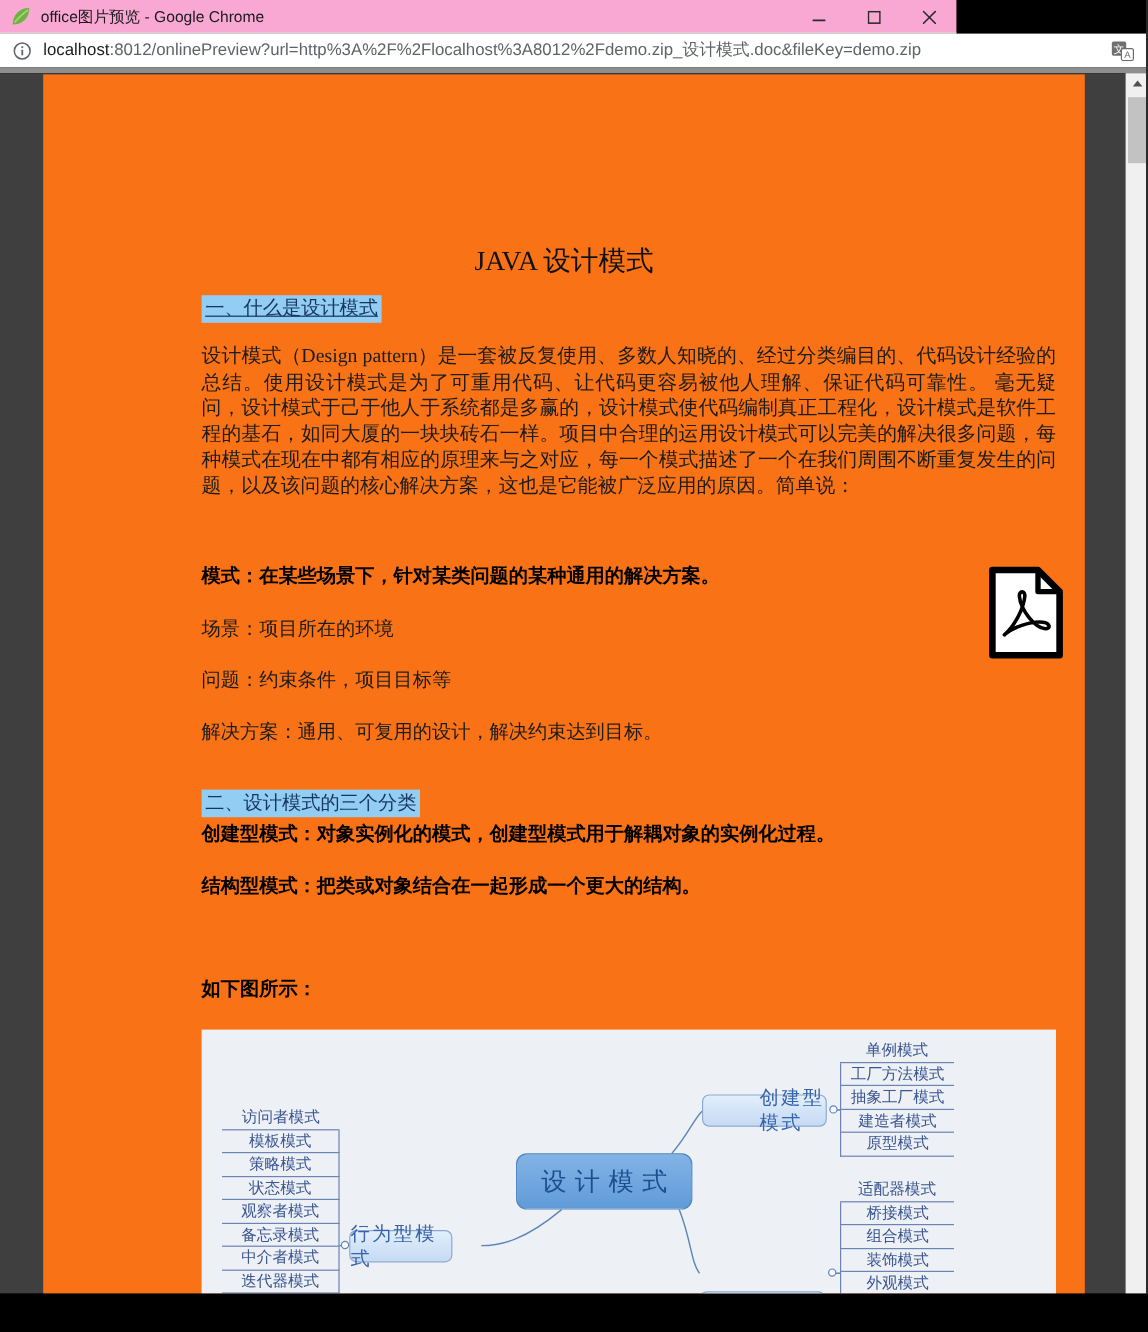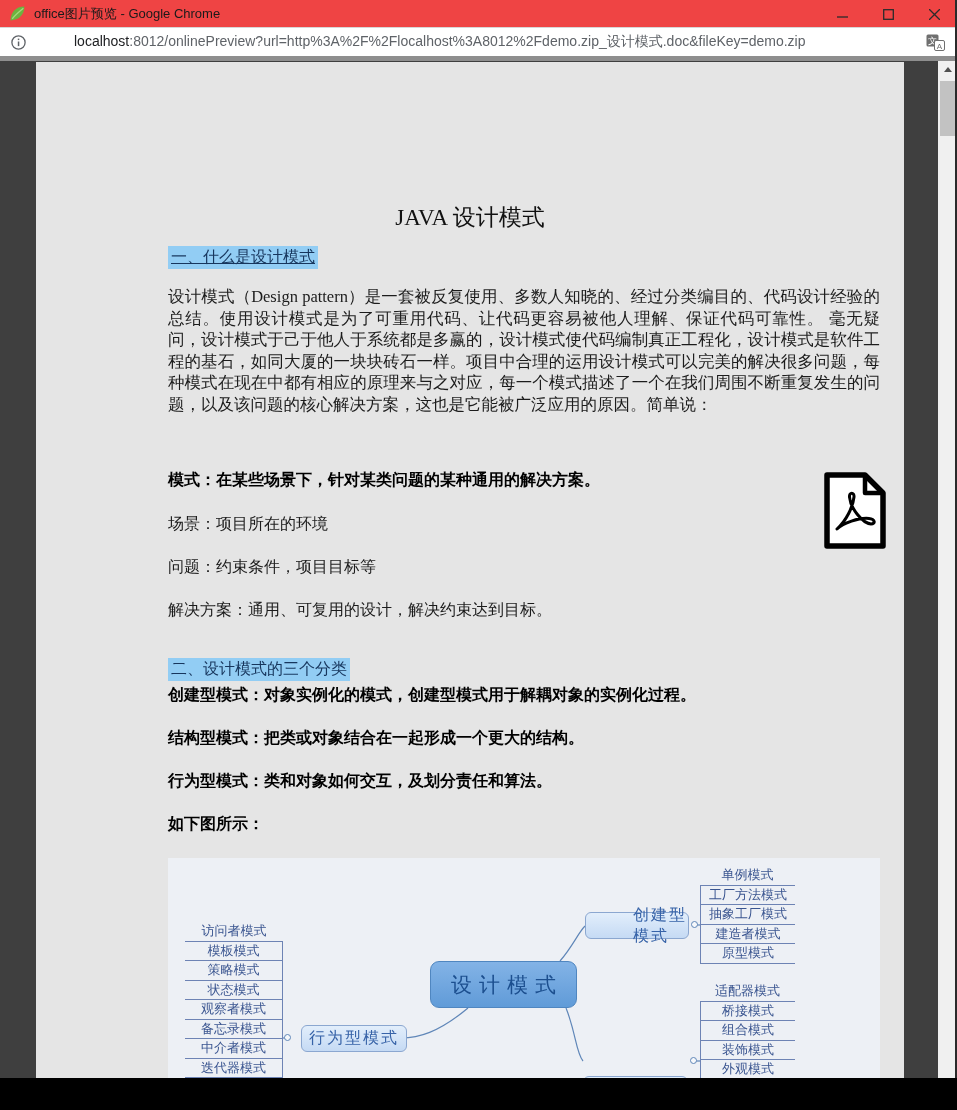--- a/index.html
+++ b/index.html
@@ -2,41 +2,41 @@
 <html><head>
 <meta charset="utf-8">
 <style>
   * { margin:0; padding:0; box-sizing:border-box; }
   html,body { width:957px; height:1110px; background:#000; overflow:hidden; }
   .screen { position:relative; width:957px; height:1110px; background:#000;
             font-family:"Liberation Sans","DejaVu Sans",sans-serif; }
   .abs { position:absolute; }
 
   
-  .titlebar { left:0; top:0; width:957px; height:28px; background:#ef4444;
+  .titlebar { left:0; top:0; width:797px; height:28px; background:#f9a8d4;
               border-bottom:1px solid #d7d7d7; display:flex; align-items:center; }
   .titlebar .leaf { margin:0 8px 0 9px; width:17px; height:17px; }
   .title-text { font-size:13px; color:#1a1a1a; }
   .win-controls { position:absolute; right:0; top:0; height:28px; display:flex; }
   .win-btn { width:46px; height:28px; display:flex; align-items:center; justify-content:center; cursor:default; }
   .win-btn svg { display:block; }
 
   .urlbar { left:0; top:28px; width:957px; height:28px; background:#ffffff;
-            display:flex; align-items:center;gap:38px; }
+            display:flex; align-items:center; }
   .info-ic { margin:0 10px 0 11px; }
   .url-text { font-size:14px; color:#5f6368; white-space:nowrap; overflow:hidden; flex:1; }
   .url-text .host { color:#202124; }
   .translate-ic { margin:0 12px 0 8px; }
 
   .topstrip { left:0; top:56px; width:957px; height:5px; background:#8e8e8e; }
 
   
   .content-bg { left:0; top:61px; width:957px; height:1017px; background:#3f3f3f; }
 
-  .page { left:36px; top:62px; width:868px; height:1016px; background:#e5e5e5; overflow:hidden; }
+  .page { left:36px; top:62px; width:868px; height:1016px; background:#f97316; overflow:hidden; }
   .doc-title { top:140px; left:0; width:100%; text-align:center; font-size:23px; color:#111;
                font-family:"Liberation Serif","DejaVu Serif",serif; }
   .doc-h { left:132px; font-size:16px; color:#17365d; background:#92cdf4; padding:1px 3px;
            font-family:"Liberation Serif","DejaVu Serif",serif; }
   .doc-para { left:132px; width:712px; font-size:16.5px; line-height:21.5px; color:#1c1c1c;
               text-align:justify; font-family:"Liberation Serif","DejaVu Serif",serif; }
   .doc-line { left:132px; width:712px; font-size:16px; color:#1c1c1c;
               font-family:"Liberation Serif","DejaVu Serif",serif; }
   .doc-line.bold { font-weight:bold; color:#000;
               font-family:"Liberation Sans","DejaVu Sans",sans-serif; }
@@ -130,21 +130,20 @@
 
     <div class="abs doc-line bold" style="top:408px;">模式：在某些场景下，针对某类问题的某种通用的解决方案。</div>
     <div class="abs doc-line" style="top:495px;">问题：约束条件，项目目标等</div>
     <div class="abs doc-line" style="top:452px;">场景：项目所在的环境</div>
     <div class="abs doc-line" style="top:538px;">解决方案：通用、可复用的设计，解决约束达到目标。</div>
 
     <div class="abs doc-h" style="top:596px;">二、设计模式的三个分类</div>
 
     <div class="abs doc-line bold" style="top:623px;">创建型模式：对象实例化的模式，创建型模式用于解耦对象的实例化过程。</div>
     <div class="abs doc-line bold" style="top:666px;">结构型模式：把类或对象结合在一起形成一个更大的结构。</div>
-    <div class="abs doc-line bold" style="top:709px;">行为型模式：类和对象如何交互，及划分责任和算法。</div>
     <div class="abs doc-line bold" style="top:752px;">如下图所示：</div>
 
     <div class="abs mindmap">
       <svg class="mm-svg" width="712" height="222" viewBox="0 0 712 222">
         <path d="M300,150 C270,175 250,180 233,180" fill="none" stroke="#5f86b8" stroke-width="1.2"></path>
         <path d="M392,103 C405,88 410,75 417,68" fill="none" stroke="#5f86b8" stroke-width="1.2"></path>
         <path d="M398,150 C408,175 408,195 415,203" fill="none" stroke="#5f86b8" stroke-width="1.2"></path>
         <line x1="115" y1="180" x2="119" y2="180" stroke="#5f86b8" stroke-width="1.2"></line>
         <line x1="524" y1="67" x2="532" y2="67" stroke="#5f86b8" stroke-width="1.2"></line>
         <line x1="523" y1="203" x2="532" y2="203" stroke="#5f86b8" stroke-width="1.2"></line>
@@ -170,21 +169,21 @@
       </div>
 
       <div class="mm-stack stack-r" style="left:532px; top:124px; width:95px;">
         <div class="mm-leaf">适配器模式</div>
         <div class="mm-leaf joined">桥接模式</div>
         <div class="mm-leaf joined">组合模式</div>
         <div class="mm-leaf joined">装饰模式</div>
         <div class="mm-leaf joined">外观模式</div>
       </div>
 
-      <div class="mm-branch" style="left:133px; top:167px; width:106px;">行为型模式</div>
+      <div class="mm-branch" style="left:123px; top:167px; width:86px;">行为型模式</div>
       <div class="mm-center">设计模式</div>
       <div class="mm-branch" style="left:417px; top:54px; width:104px;padding-left:47px;">创建型模式</div>
       <div class="mm-branch" style="left:415px; top:190px; width:105px;margin-top:28px;">结构型模式</div>
 
       <div class="mm-dot" style="left:116px; top:176px;"></div>
       <div class="mm-dot" style="left:523px; top:63px;"></div>
       <div class="mm-dot" style="left:522px; top:199px;"></div>
     </div>
   </div>
 

